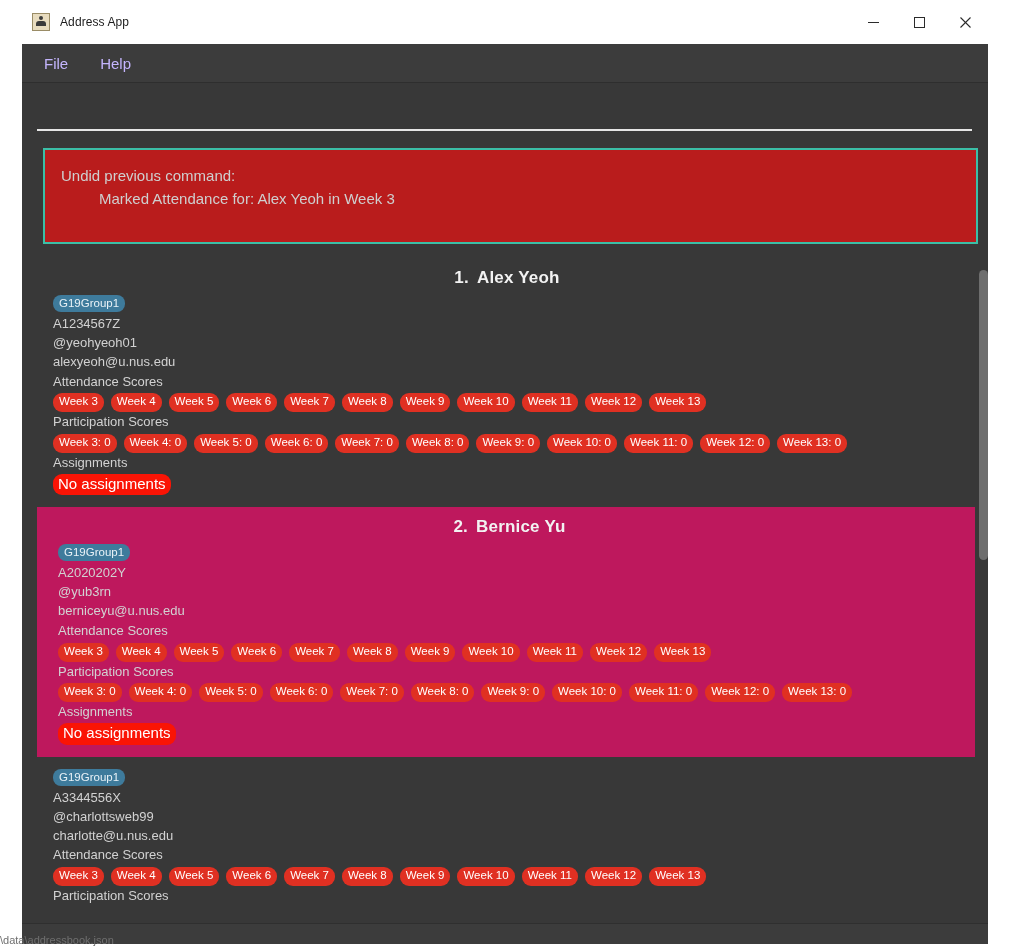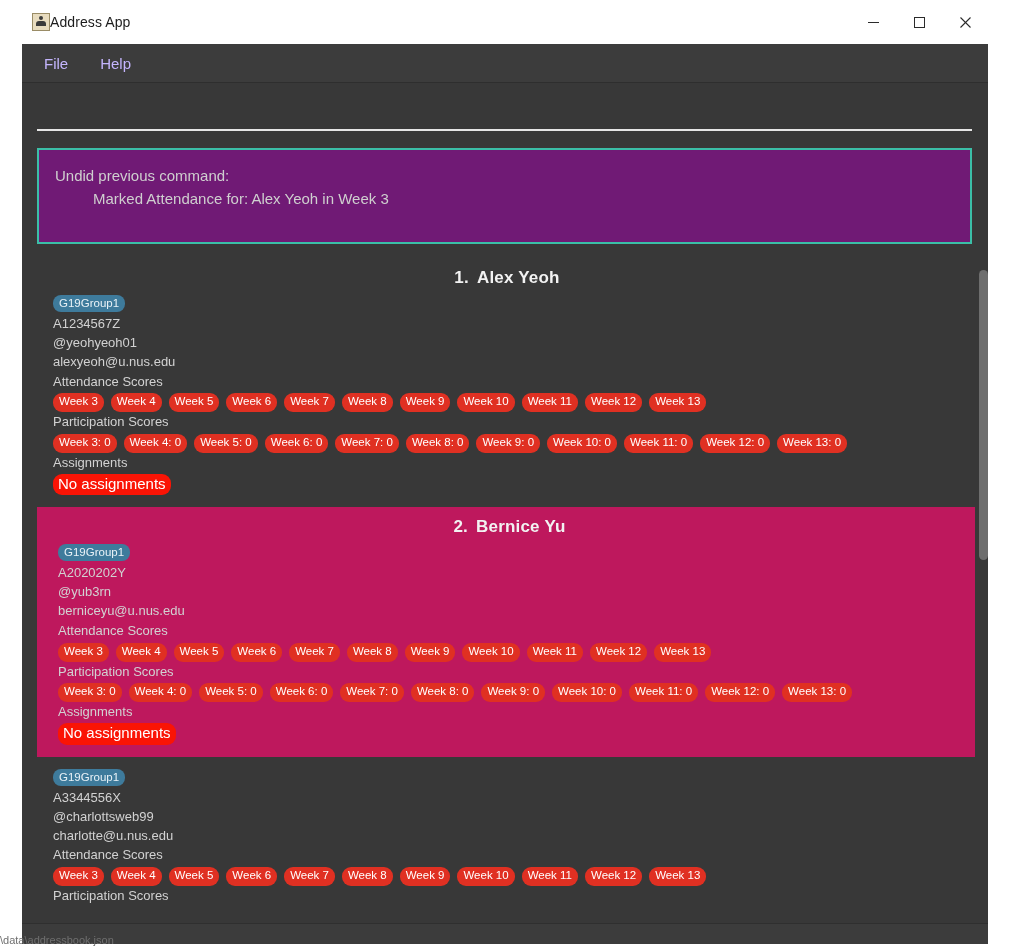--- a/index.html
+++ b/index.html
@@ -51,21 +51,22 @@
   }
   #app-icon::after {
     content: "";
     position: absolute;
     left: 3px; top: 7px;
     width: 10px; height: 5px;
     background: #3b3b3b;
     border-radius: 3px 3px 0 0;
   }
   #title-text {
-    font-size: 14px;
+    margin-left: 10px;
+    font-size: 12px;
     color: #1c1c1c;
     letter-spacing: 0.1px;
   }
   #window-controls {
     margin-left: auto;
     display: flex;
     align-items: center;
     height: 44px;
   }
   .win-btn {
@@ -120,25 +121,25 @@
     font-size: 15px;
     font-family: "Liberation Sans", sans-serif;
     outline: none;
     padding: 0 2px;
     box-sizing: border-box;
   }
 
   
   #result-box {
     position: absolute;
-    left: 15px;
+    left: 21px;
     top: 148px;
     width: 935px;
     height: 96px;
-    background: #701a75;
+    background: #b91c1c;
     border: 2px solid #3bbfa7;
     box-sizing: border-box;
     padding: 14px 16px 0 16px;
   }
   .result-line {
     color: #cfcfcf;
     font-size: 15px;
     line-height: 1.55;
     white-space: pre;
   }

